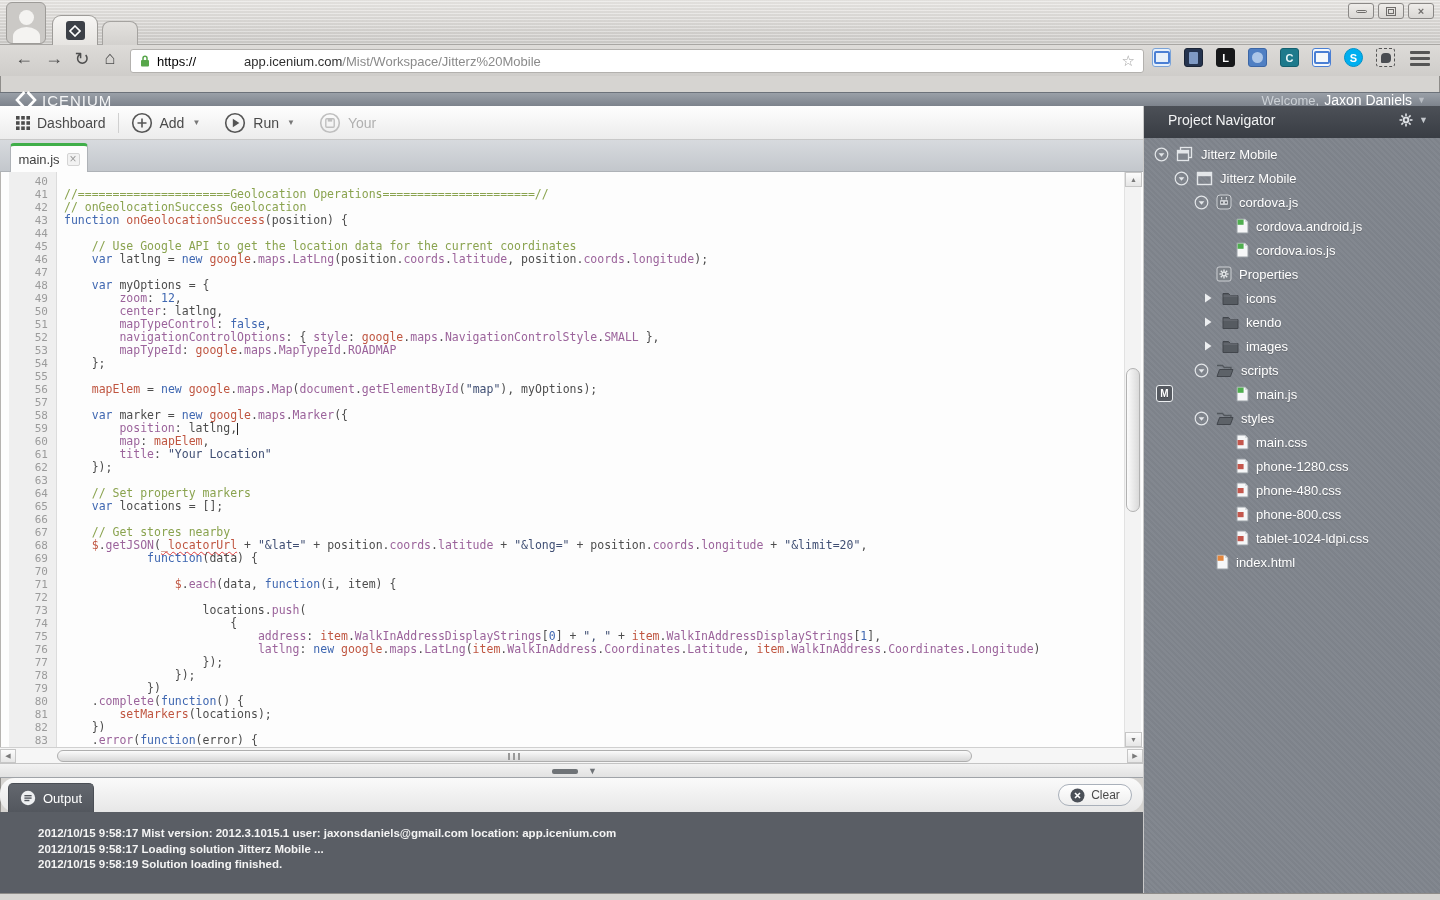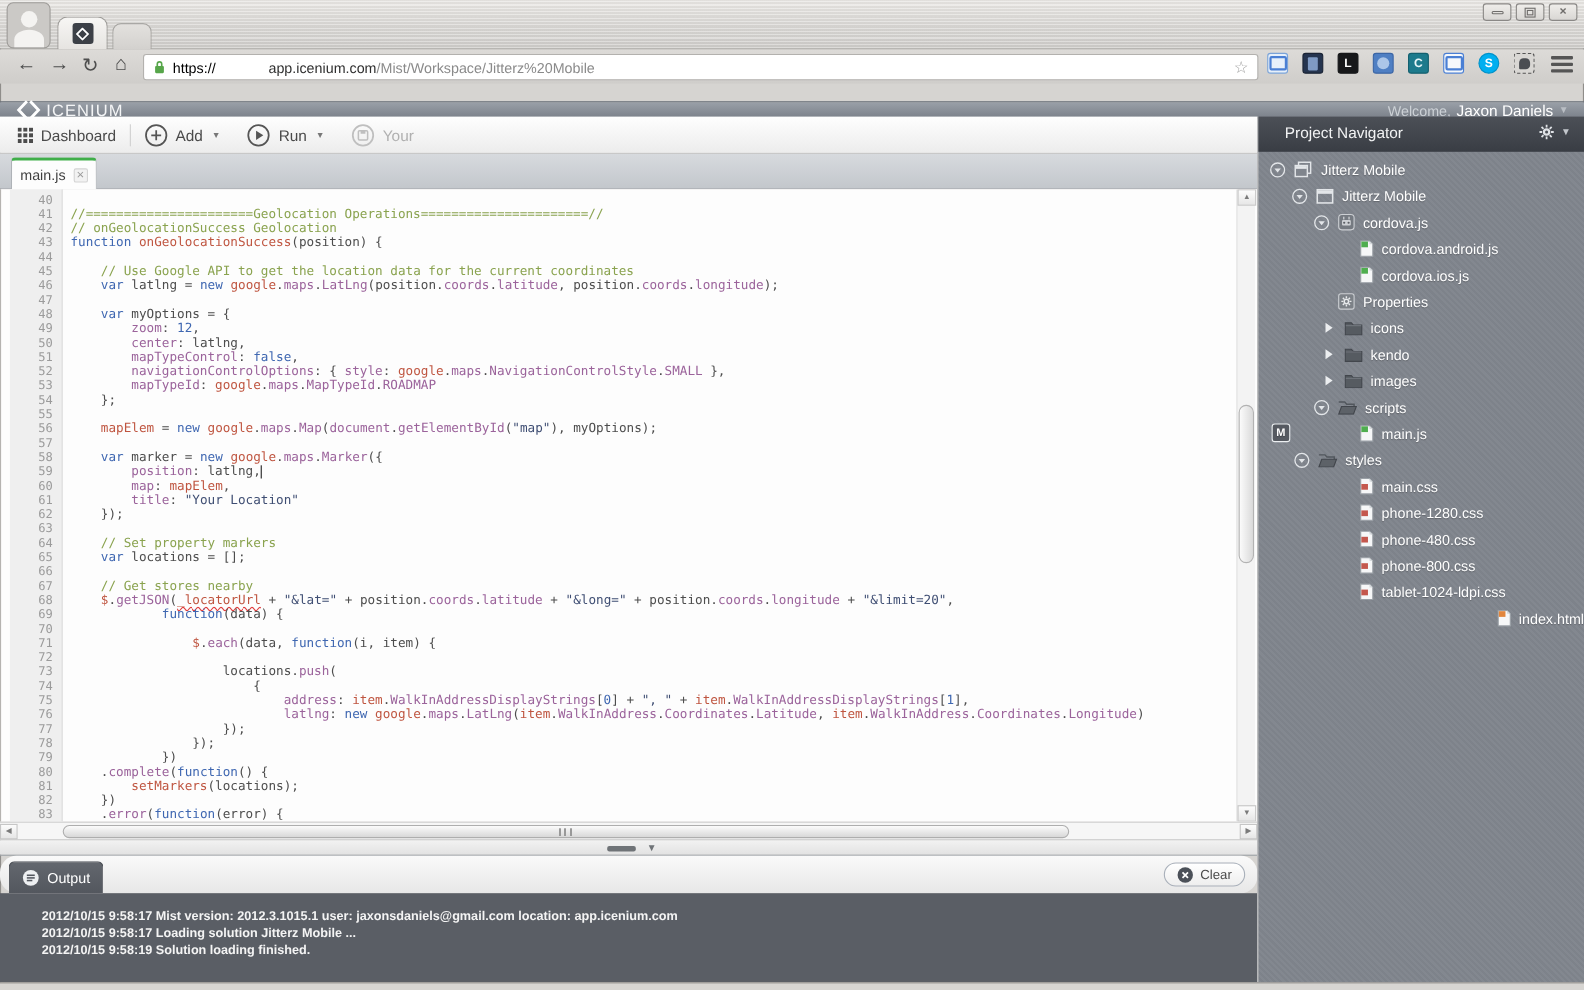--- a/index.html
+++ b/index.html
@@ -682,21 +682,21 @@
         <div class="tree-badge">M</div>
         <span class="ticon">
           <svg width="13" height="16" viewBox="0 0 13 16">
             <path d="M1 1h8l3 3v11H1z" fill="#f6f7f8" stroke="#9aa0a6" stroke-width="1"></path>
             <path d="M9 1l3 3H9z" fill="#d6dadd"></path>
             <rect x="1.6" y="1.6" width="6" height="5.2" fill="#4fae4f"></rect>
           </svg>
         </span>
         <span>main.js</span>
       </div>
-      <div class="tree-row" style="padding-left: 32px;">
+      <div class="tree-row" style="padding-left: 50px;">
         <span class="exp">
           <svg width="15" height="15" viewBox="0 0 15 15">
             <circle cx="7.5" cy="7.5" r="6.3" fill="none" stroke="#e3e6e9" stroke-width="1.2"></circle>
             <path d="M4.6 6.2h5.8L7.5 9.8z" fill="#e3e6e9"></path>
           </svg>
         </span>
         <span class="ticon">
           <svg width="18" height="14" viewBox="0 0 18 14">
             <path d="M1 2.5h5.5l1.8 2H15v2.2" fill="none" stroke="#52575d" stroke-width="1.3"></path>
             <path d="M3.6 6.5H17l-2.6 7H1z" fill="#5d6268" stroke="#42464c" stroke-width="1"></path>
@@ -747,21 +747,21 @@
       <div class="tree-row" style="padding-left: 92px;">
         <span class="ticon">
           <svg width="13" height="16" viewBox="0 0 13 16">
             <path d="M1 1h8l3 3v11H1z" fill="#f6f7f8" stroke="#9aa0a6" stroke-width="1"></path>
             <path d="M9 1l3 3H9z" fill="#d6dadd"></path>
             <rect x="1.6" y="6" width="6" height="5.2" fill="#c4574d"></rect>
           </svg>
         </span>
         <span>tablet-1024-ldpi.css</span>
       </div>
-      <div class="tree-row" style="padding-left: 72px; justify-content: flex-end;">
+      <div class="tree-row" style="padding-left: 72px;">
         <span class="ticon">
           <svg width="13" height="16" viewBox="0 0 13 16">
             <path d="M1 1h8l3 3v11H1z" fill="#f6f7f8" stroke="#9aa0a6" stroke-width="1"></path>
             <path d="M9 1l3 3H9z" fill="#d6dadd"></path>
             <rect x="1.6" y="1.6" width="6" height="5.2" fill="#e2863d"></rect>
           </svg>
         </span>
         <span>index.html</span>
       </div>
     </div>

